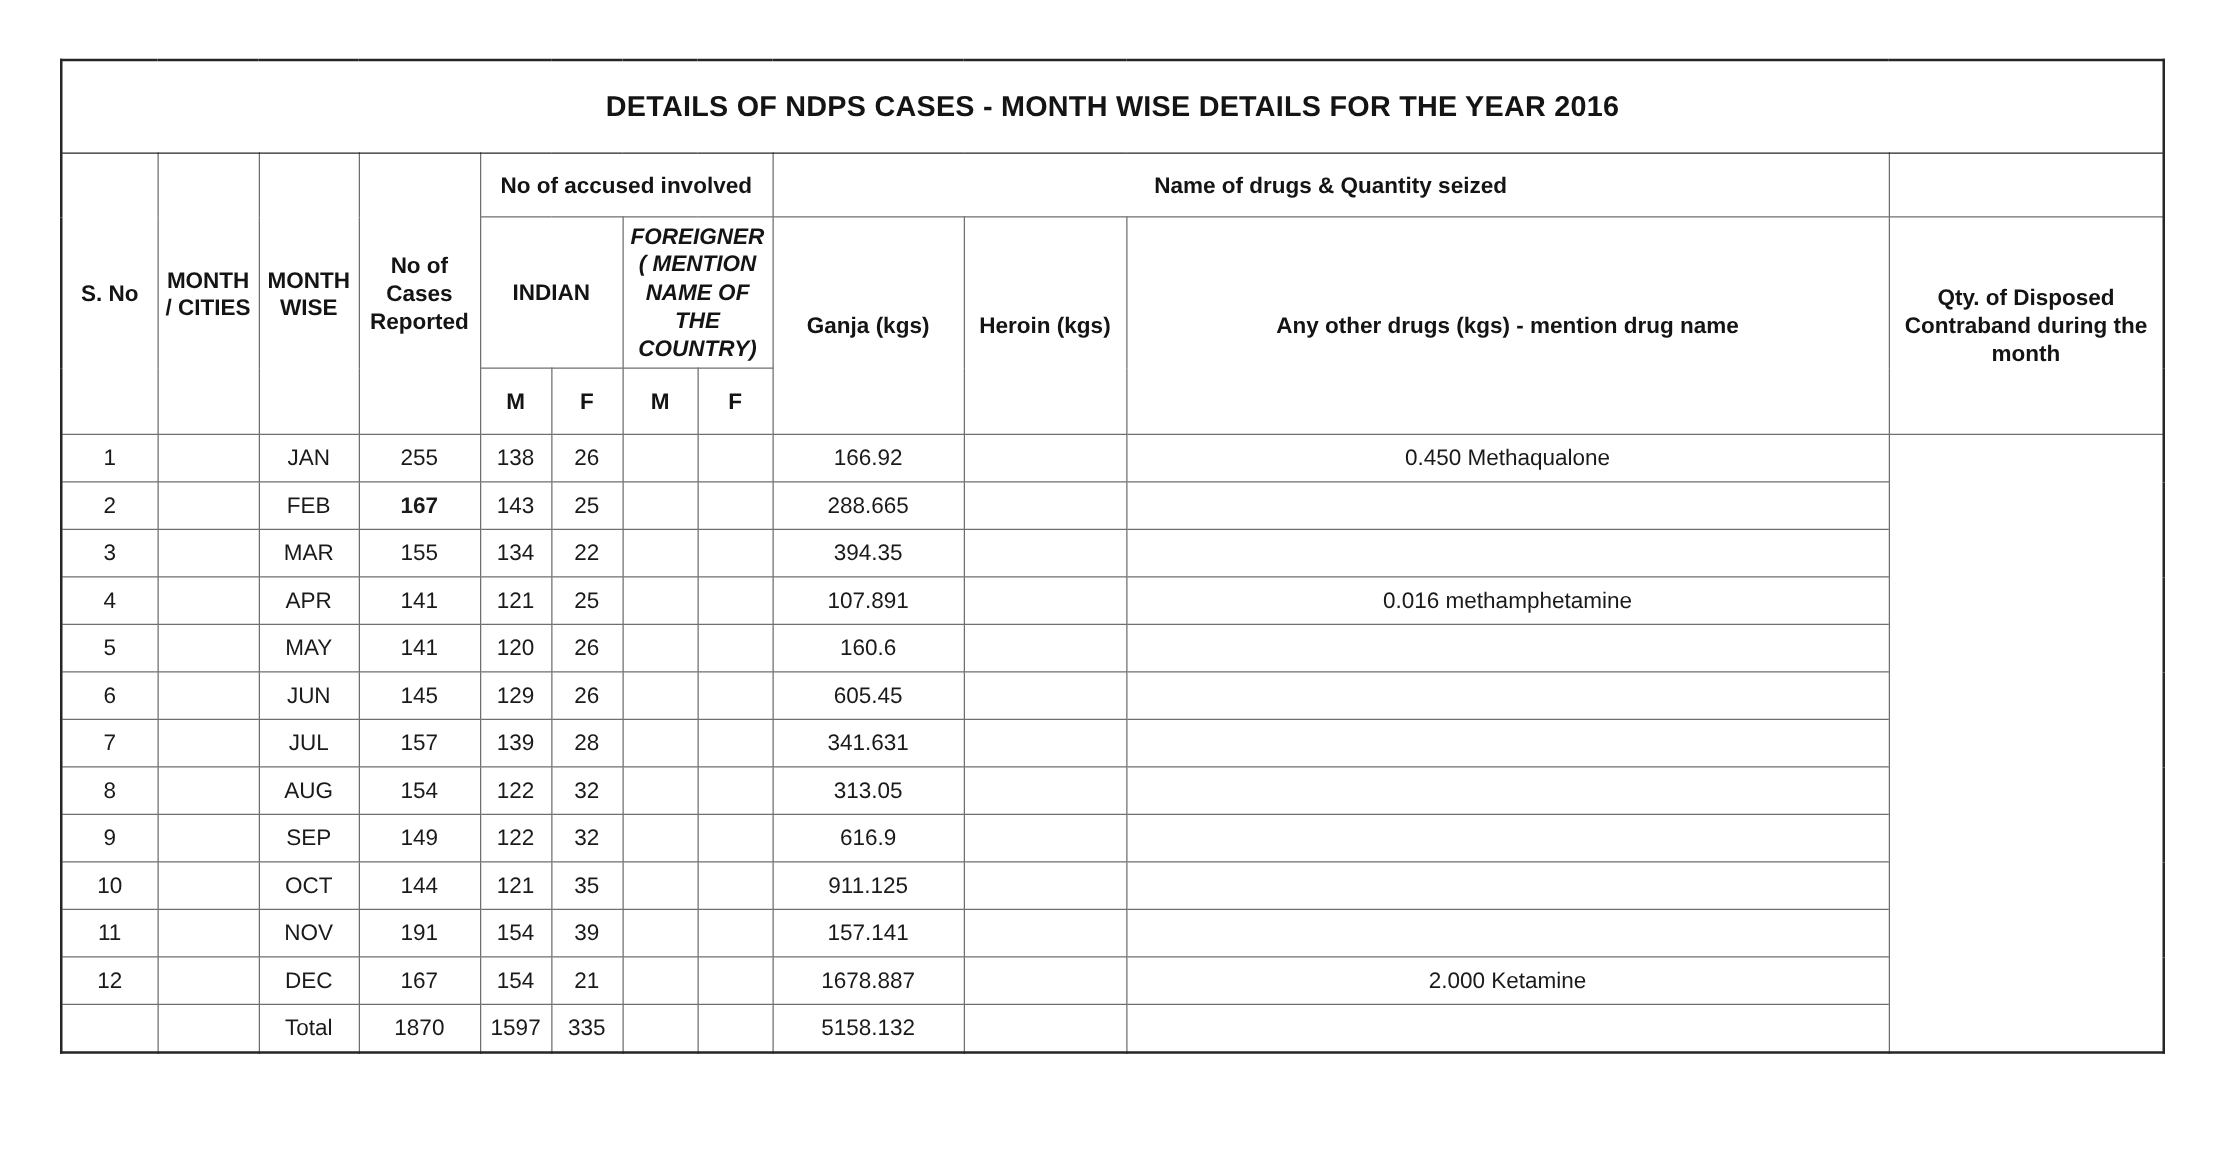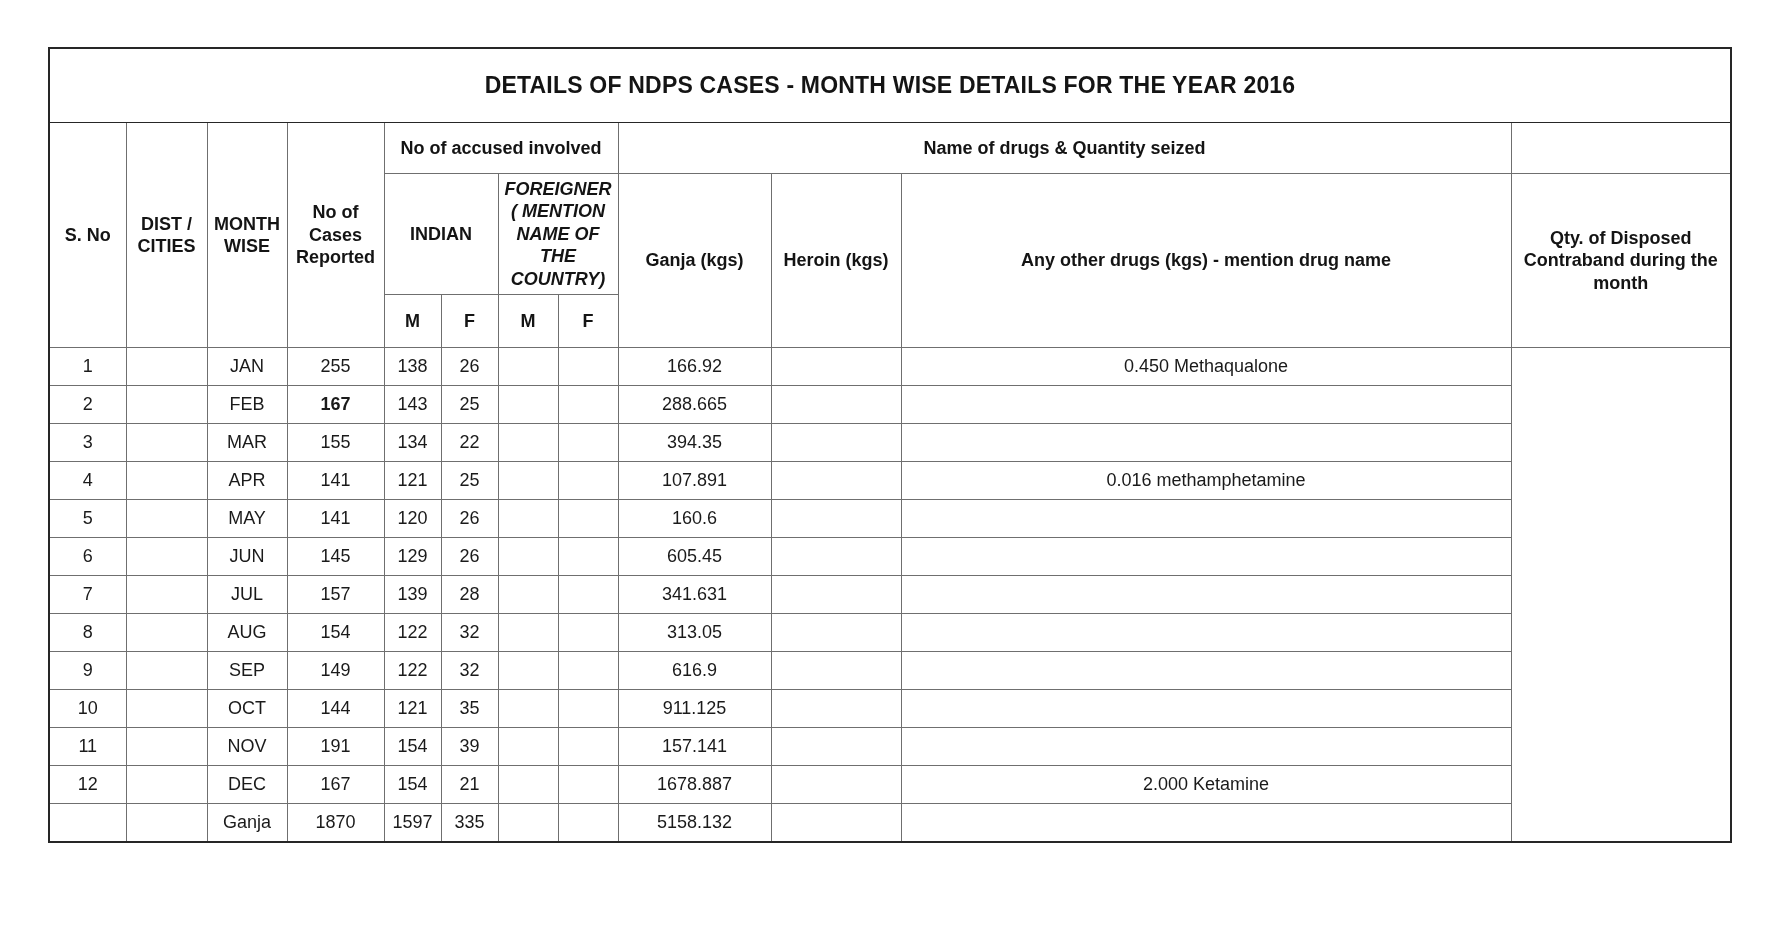--- a/index.html
+++ b/index.html
@@ -76,21 +76,21 @@
           <col style="width:130px">
           <col style="width:610px">
           <col style="width:220px">
       </colgroup>
       <thead>
         <tr class="r-title">
           <th colspan="12">DETAILS OF NDPS CASES - MONTH WISE DETAILS FOR THE YEAR 2016</th>
         </tr>
         <tr class="r-band">
           <th rowspan="3">S. No</th>
-          <th rowspan="3">DIST / CITIES</th>
+          <th rowspan="3">MONTH / CITIES</th>
           <th rowspan="3">MONTH WISE</th>
           <th rowspan="3">No of Cases Reported</th>
           <th colspan="4">No of accused involved</th>
           <th colspan="3">Name of drugs &amp; Quantity seized</th>
           <th></th>
         </tr>
         <tr class="r-sub">
           <th colspan="2">INDIAN</th>
           <th colspan="2" class="cell-foreigner-head">FOREIGNER ( MENTION NAME OF THE COUNTRY)</th>
           <th rowspan="2">Ganja (kgs)</th>
@@ -259,21 +259,21 @@
             <td>21</td>
             <td></td>
             <td></td>
             <td>1678.887</td>
             <td></td>
             <td>2.000 Ketamine</td>
           </tr>
           <tr>
             <td></td>
             <td></td>
-            <td>Ganja</td>
+            <td>Total</td>
             <td>1870</td>
             <td>1597</td>
             <td>335</td>
             <td></td>
             <td></td>
             <td>5158.132</td>
             <td></td>
             <td></td>
           </tr>
         </tbody>

